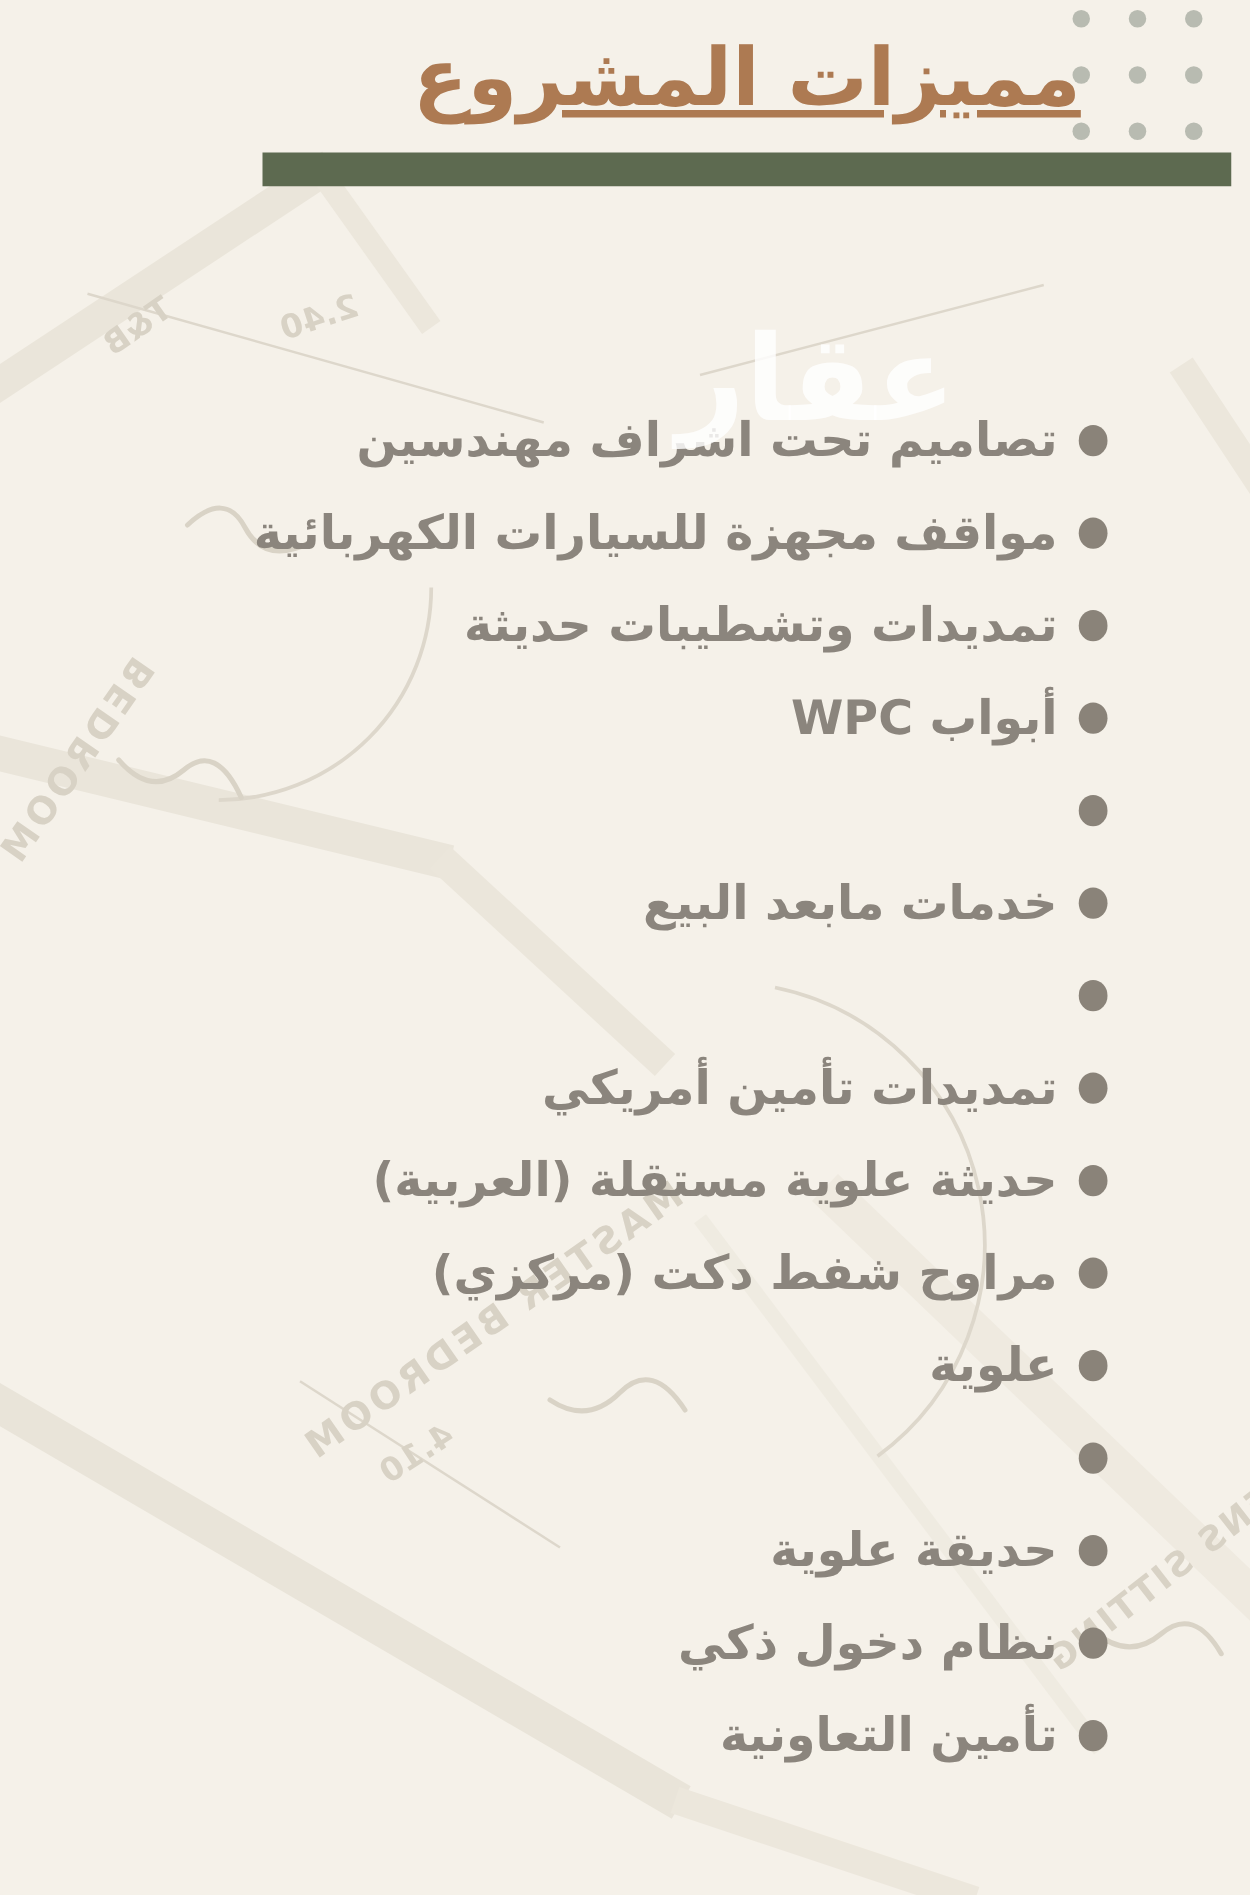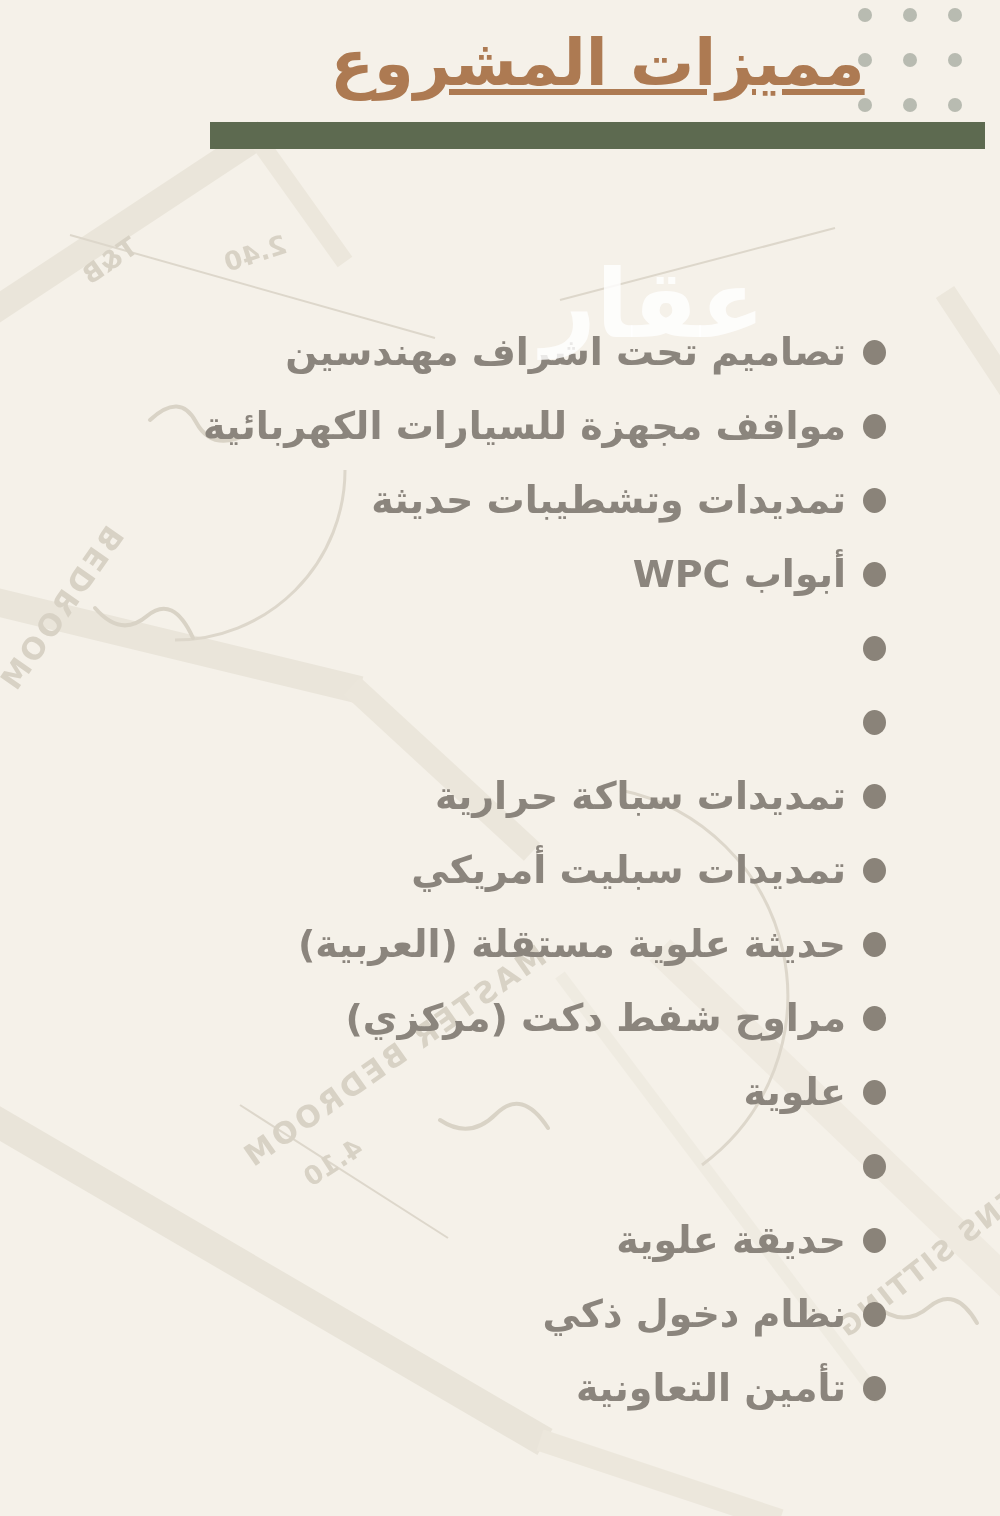--- a/index.html
+++ b/index.html
@@ -140,28 +140,28 @@
       <span class="feature-bullet"></span>
     </div>
     <div class="feature-row">
       <span class="feature-label">أبواب WPC</span>
       <span class="feature-bullet"></span>
     </div>
     <div class="feature-row">
       <span class="feature-bullet"></span>
     </div>
     <div class="feature-row">
+      <span class="feature-label">خدمات مابعد البيع</span>
       <span class="feature-bullet"></span>
     </div>
     <div class="feature-row">
-      <span class="feature-label">تمديدات سباكة حرارية</span>
       <span class="feature-bullet"></span>
     </div>
     <div class="feature-row">
-      <span class="feature-label">تمديدات سبليت أمريكي</span>
+      <span class="feature-label">تمديدات تأمين أمريكي</span>
       <span class="feature-bullet"></span>
     </div>
     <div class="feature-row">
       <span class="feature-label">حديثة علوية مستقلة (العربية)</span>
       <span class="feature-bullet"></span>
     </div>
     <div class="feature-row">
       <span class="feature-label">مراوح شفط دكت (مركزي)</span>
       <span class="feature-bullet"></span>
     </div>

